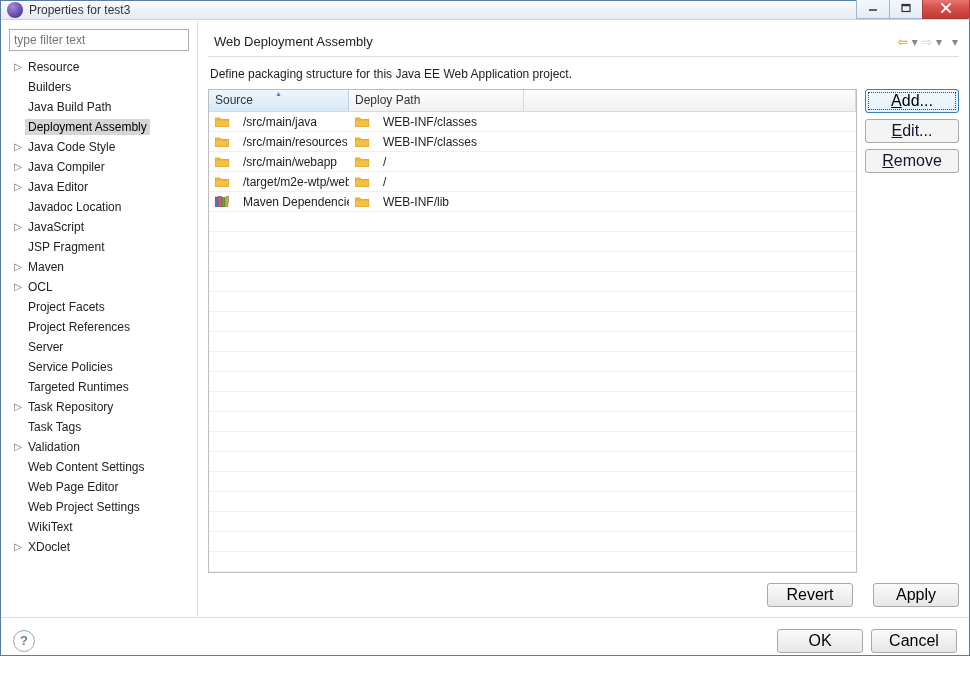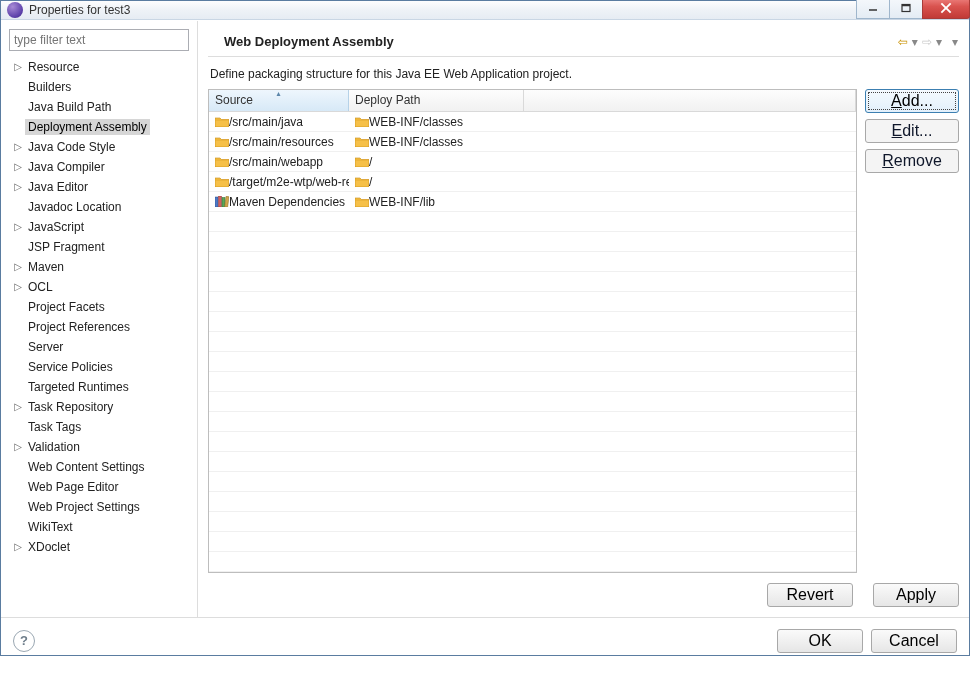--- a/index.html
+++ b/index.html
@@ -22,36 +22,36 @@
   .filter input{width:100%;height:22px;border:1px solid #abadb3;padding:10px 4px;font-family:inherit;font-size:12px;color:#777;}
   .tree{flex:1;overflow:auto;padding:2px 0 0 2px;}
   .tree-item{display:flex;align-items:center;height:20px;padding-left:4px;cursor:default;white-space:nowrap;}
   .tree-item .tw{width:14px;text-align:center;color:#6b6b6b;font-size:10px;line-height:10px;flex:none;}
   .tree-item.child .tw{visibility:hidden;}
   .tree-item.selected span.label{background:#D6D6D6;color:#000;}
   .tree-item span.label{padding:1px 3px;}
   
   .content{flex:1;display:flex;flex-direction:column;padding:6px 10px 0 10px;overflow:hidden;position:relative;}
   .pagehead{display:flex;align-items:center;height:30px;border-bottom:1px solid #ddd;margin-bottom:6px;}
-  .pagehead h1{margin:16px;font-size:13px;font-weight:bold;flex:1;}
+  .pagehead h1{margin:6px;font-size:13px;font-weight:normal;flex:1;}
   .nav-arrows{display:flex;gap:2px;align-items:center;}
   .nav-arrows span{font-size:12px;color:#888;padding:0 1px;}
   .nav-arrows span.back{color:#c99100;}
   .desc{padding:4px 0 8px 2px;color:#222;}
   .assembly-row{display:flex;gap:8px;flex:1;overflow:hidden;}
   .table-wrap{flex:1;border:1px solid #bdbdbd;overflow:hidden;background:#fff;display:flex;flex-direction:column;}
   .thead{display:flex;background:linear-gradient(#fdfdfd,#f1f1f1);border-bottom:1px solid #d9d9d9;height:22px;}
   .th{border-right:1px solid #d9d9d9;padding:3px 6px;color:#333;position:relative;}
   .th.source{width:140px;background:linear-gradient(#eef6fd,#d7e9f7);border-right:1px solid #b6d2e8;}
   .th.deploy{width:175px;}
   .th.rest{flex:1;}
   .sort-ind{position:absolute;left:50%;top:-1px;transform:translateX(-50%);font-size:8px;color:#5c86aa;}
   .tbody{flex:1;overflow:auto;}
   .tr{display:flex;height:20px;align-items:center;border-bottom:1px solid #f0f0f0;}
-  .td{padding:0 6px;overflow:hidden;text-overflow:clip;white-space:nowrap;display:flex;align-items:center;gap:0;}
+  .td{padding:0 6px;overflow:hidden;text-overflow:clip;white-space:nowrap;display:flex;align-items:center;gap:14px;}
   .td.source{width:140px;}
   .td.deploy{width:175px;}
   .folder-icon{width:14px;height:11px;flex:none;}
   .lib-icon{width:14px;height:11px;flex:none;}
   .side-buttons{width:94px;display:flex;flex-direction:column;gap:6px;}
   .btn{height:24px;border:1px solid #a8a8a8;background:linear-gradient(#fafafa,#e6e6e6);border-radius:3px;font-family:inherit;font-size:16px;cursor:default;}
   .btn:disabled{color:#0f172a;background:#f4f4f4;}
   .btn.focus{border:1px solid #3c7fb1;outline:1px dotted #444;outline-offset:-4px;background:linear-gradient(#f5fafe,#e2f0fb);}
   .apply-row{display:flex;justify-content:flex-end;gap:20px;padding:10px 0 10px 0;}
   .apply-row .btn{width:86px;}

